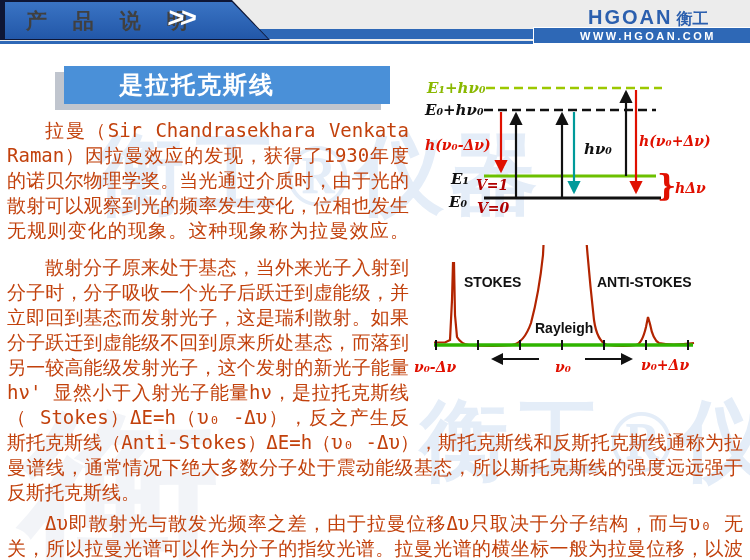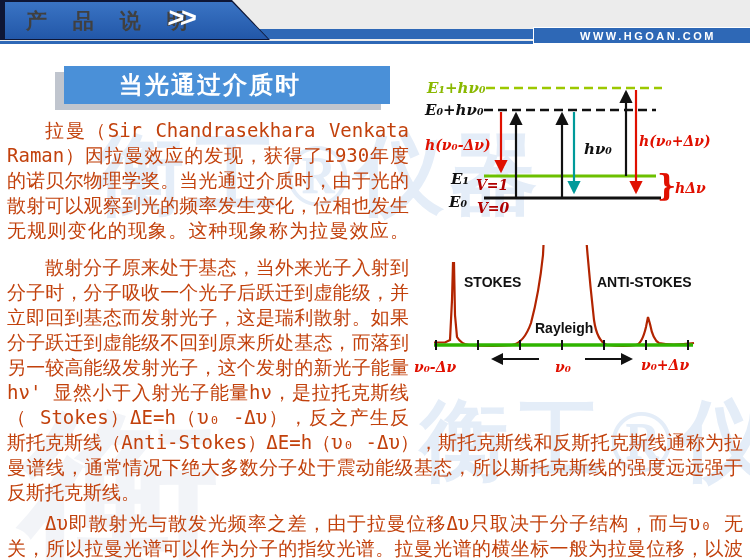--- a/index.html
+++ b/index.html
@@ -60,20 +60,23 @@
   <div class="wm wm1">衡工®仪器</div>
   <div class="wm wm2">衡工®仪器</div>
   <div class="wm wm3">衡</div>
 
   <div class="header-bg"></div>
   <div class="header-strip"></div>
   <div class="navy-tab"></div>
   <div class="blue-tab"></div>
   <div class="tab-label">产 品 说 明</div>
   <div class="tab-chevrons">&gt;&gt;</div>
+  <div class="logo">
+    <span class="logo-en">HGOAN</span><span class="logo-cn">衡工</span>
+  </div>
   <div class="www-box">
     <span class="www-text">WWW.HGOAN.COM</span>
   </div>
   <div class="thin-line"></div>
 
   <div class="content">
 
     <div class="fig-float">
 
       <svg class="fig-energy" width="330" height="165" viewBox="0 0 330 165">
@@ -136,21 +139,21 @@
         <text x="55" y="42" class="lbl-sans" fill="#111">STOKES</text>
         <text x="188" y="42" class="lbl-sans" fill="#111">ANTI-STOKES</text>
         <text x="126" y="88" class="lbl-sans" font-size="13.5" fill="#111">Rayleigh</text>
         <text x="5" y="127" class="math-sm" fill="#e01000">ν₀-Δν</text>
         <text x="146" y="127" class="math-sm" fill="#e01000">ν₀</text>
         <text x="232" y="125" class="math-sm" fill="#e01000">ν₀+Δν</text>
       </svg>
     </div>
 
     <div class="title-banner">
-      <span class="title-text">当光通过介质时</span>
+      <span class="title-text">是拉托克斯线</span>
     </div>
 
     <p class="body-p p1">拉曼（Sir Chandrasekhara Venkata Raman）因拉曼效应的发现，获得了1930年度的诺贝尔物理学奖。当光通过介质时，由于光的散射可以观察到光的频率发生变化，位相也发生无规则变化的现象。这种现象称为拉曼效应。</p>
     <p class="body-p p2">散射分子原来处于基态，当外来光子入射到分子时，分子吸收一个光子后跃迁到虚能级，并立即回到基态而发射光子，这是瑞利散射。如果分子跃迁到虚能级不回到原来所处基态，而落到另一较高能级发射光子，这个发射的新光子能量hν' 显然小于入射光子能量hν，是拉托克斯线（ Stokes）ΔE=h（υ₀ -Δυ），反之产生反斯托克斯线（Anti-Stokes）ΔE=h（υ₀ -Δυ），斯托克斯线和反斯托克斯线通称为拉曼谱线，通常情况下绝大多数分子处于震动能级基态，所以斯托克斯线的强度远远强于反斯托克斯线。</p>
     <p class="body-p p3">Δυ即散射光与散发光频率之差，由于拉曼位移Δυ只取决于分子结构，而与υ₀ 无关，所以拉曼光谱可以作为分子的指纹光谱。拉曼光谱的横坐标一般为拉曼位移，以波数表示Δū=ūs-ū₀，其中ūs 和 ū₀ 分别为Stokes位移和激发光波数，纵坐标为拉曼强度。</p>
   </div>
 
 </div>
 
 </body></html>

